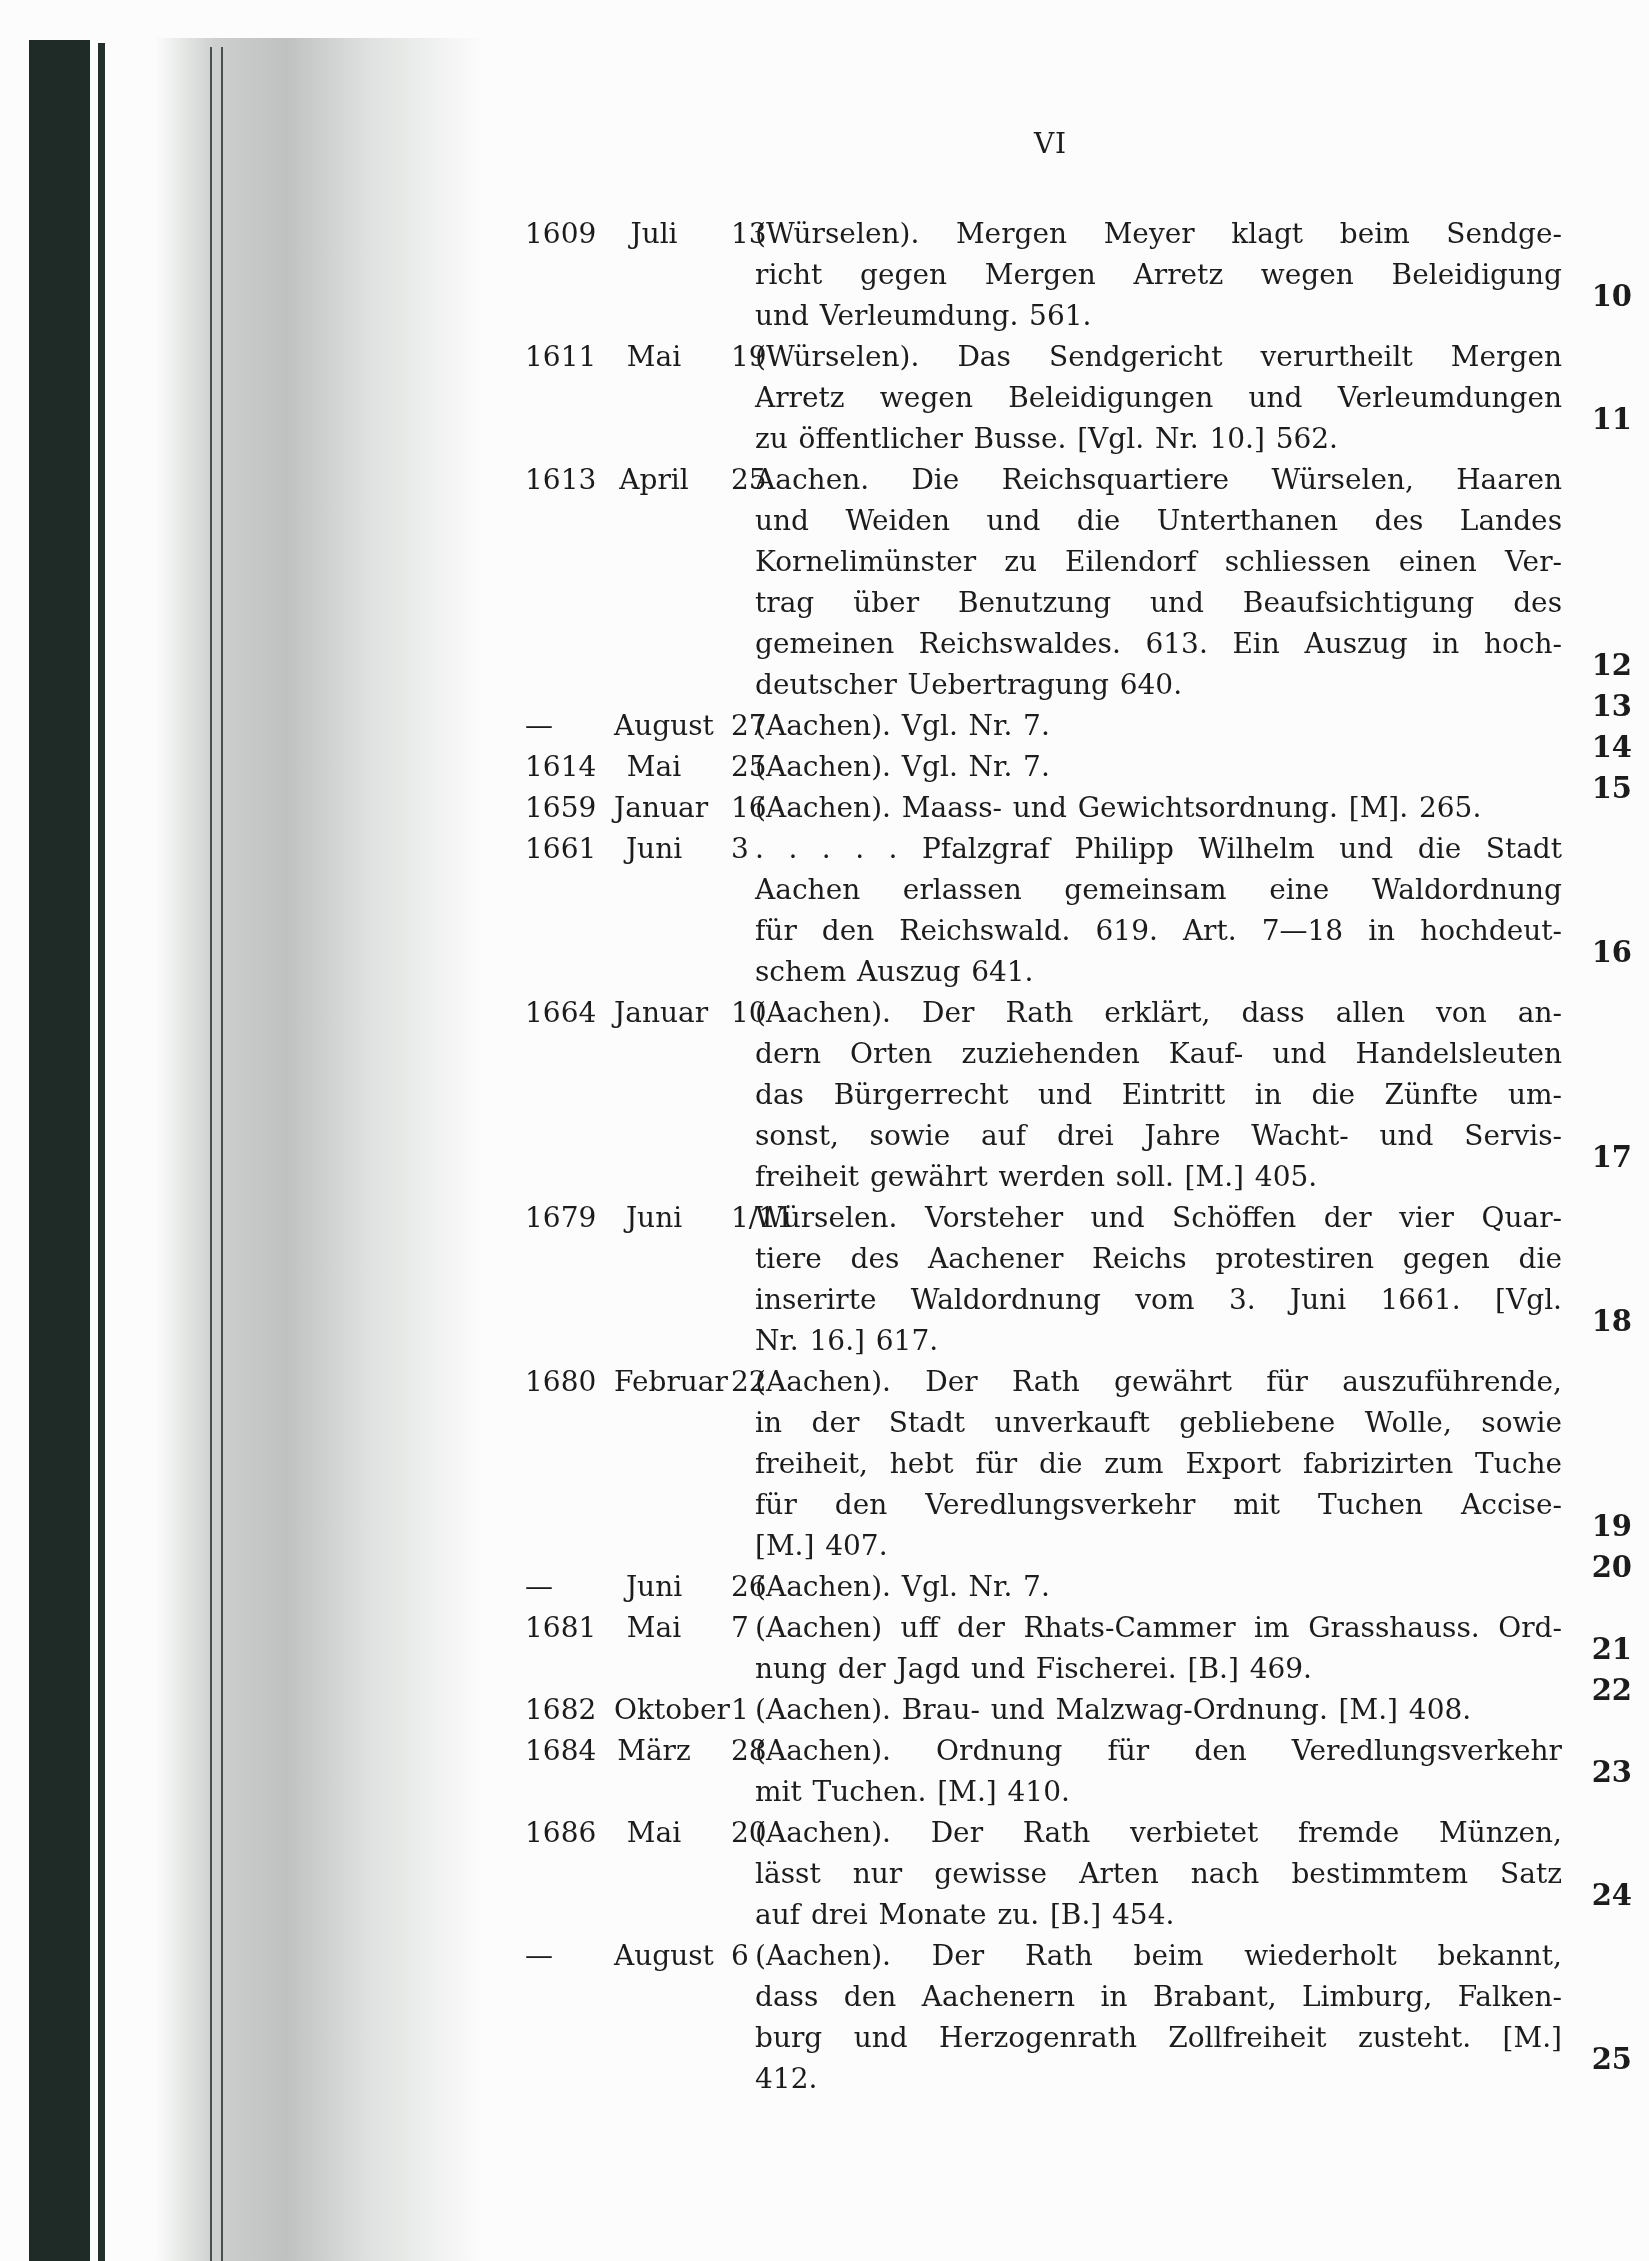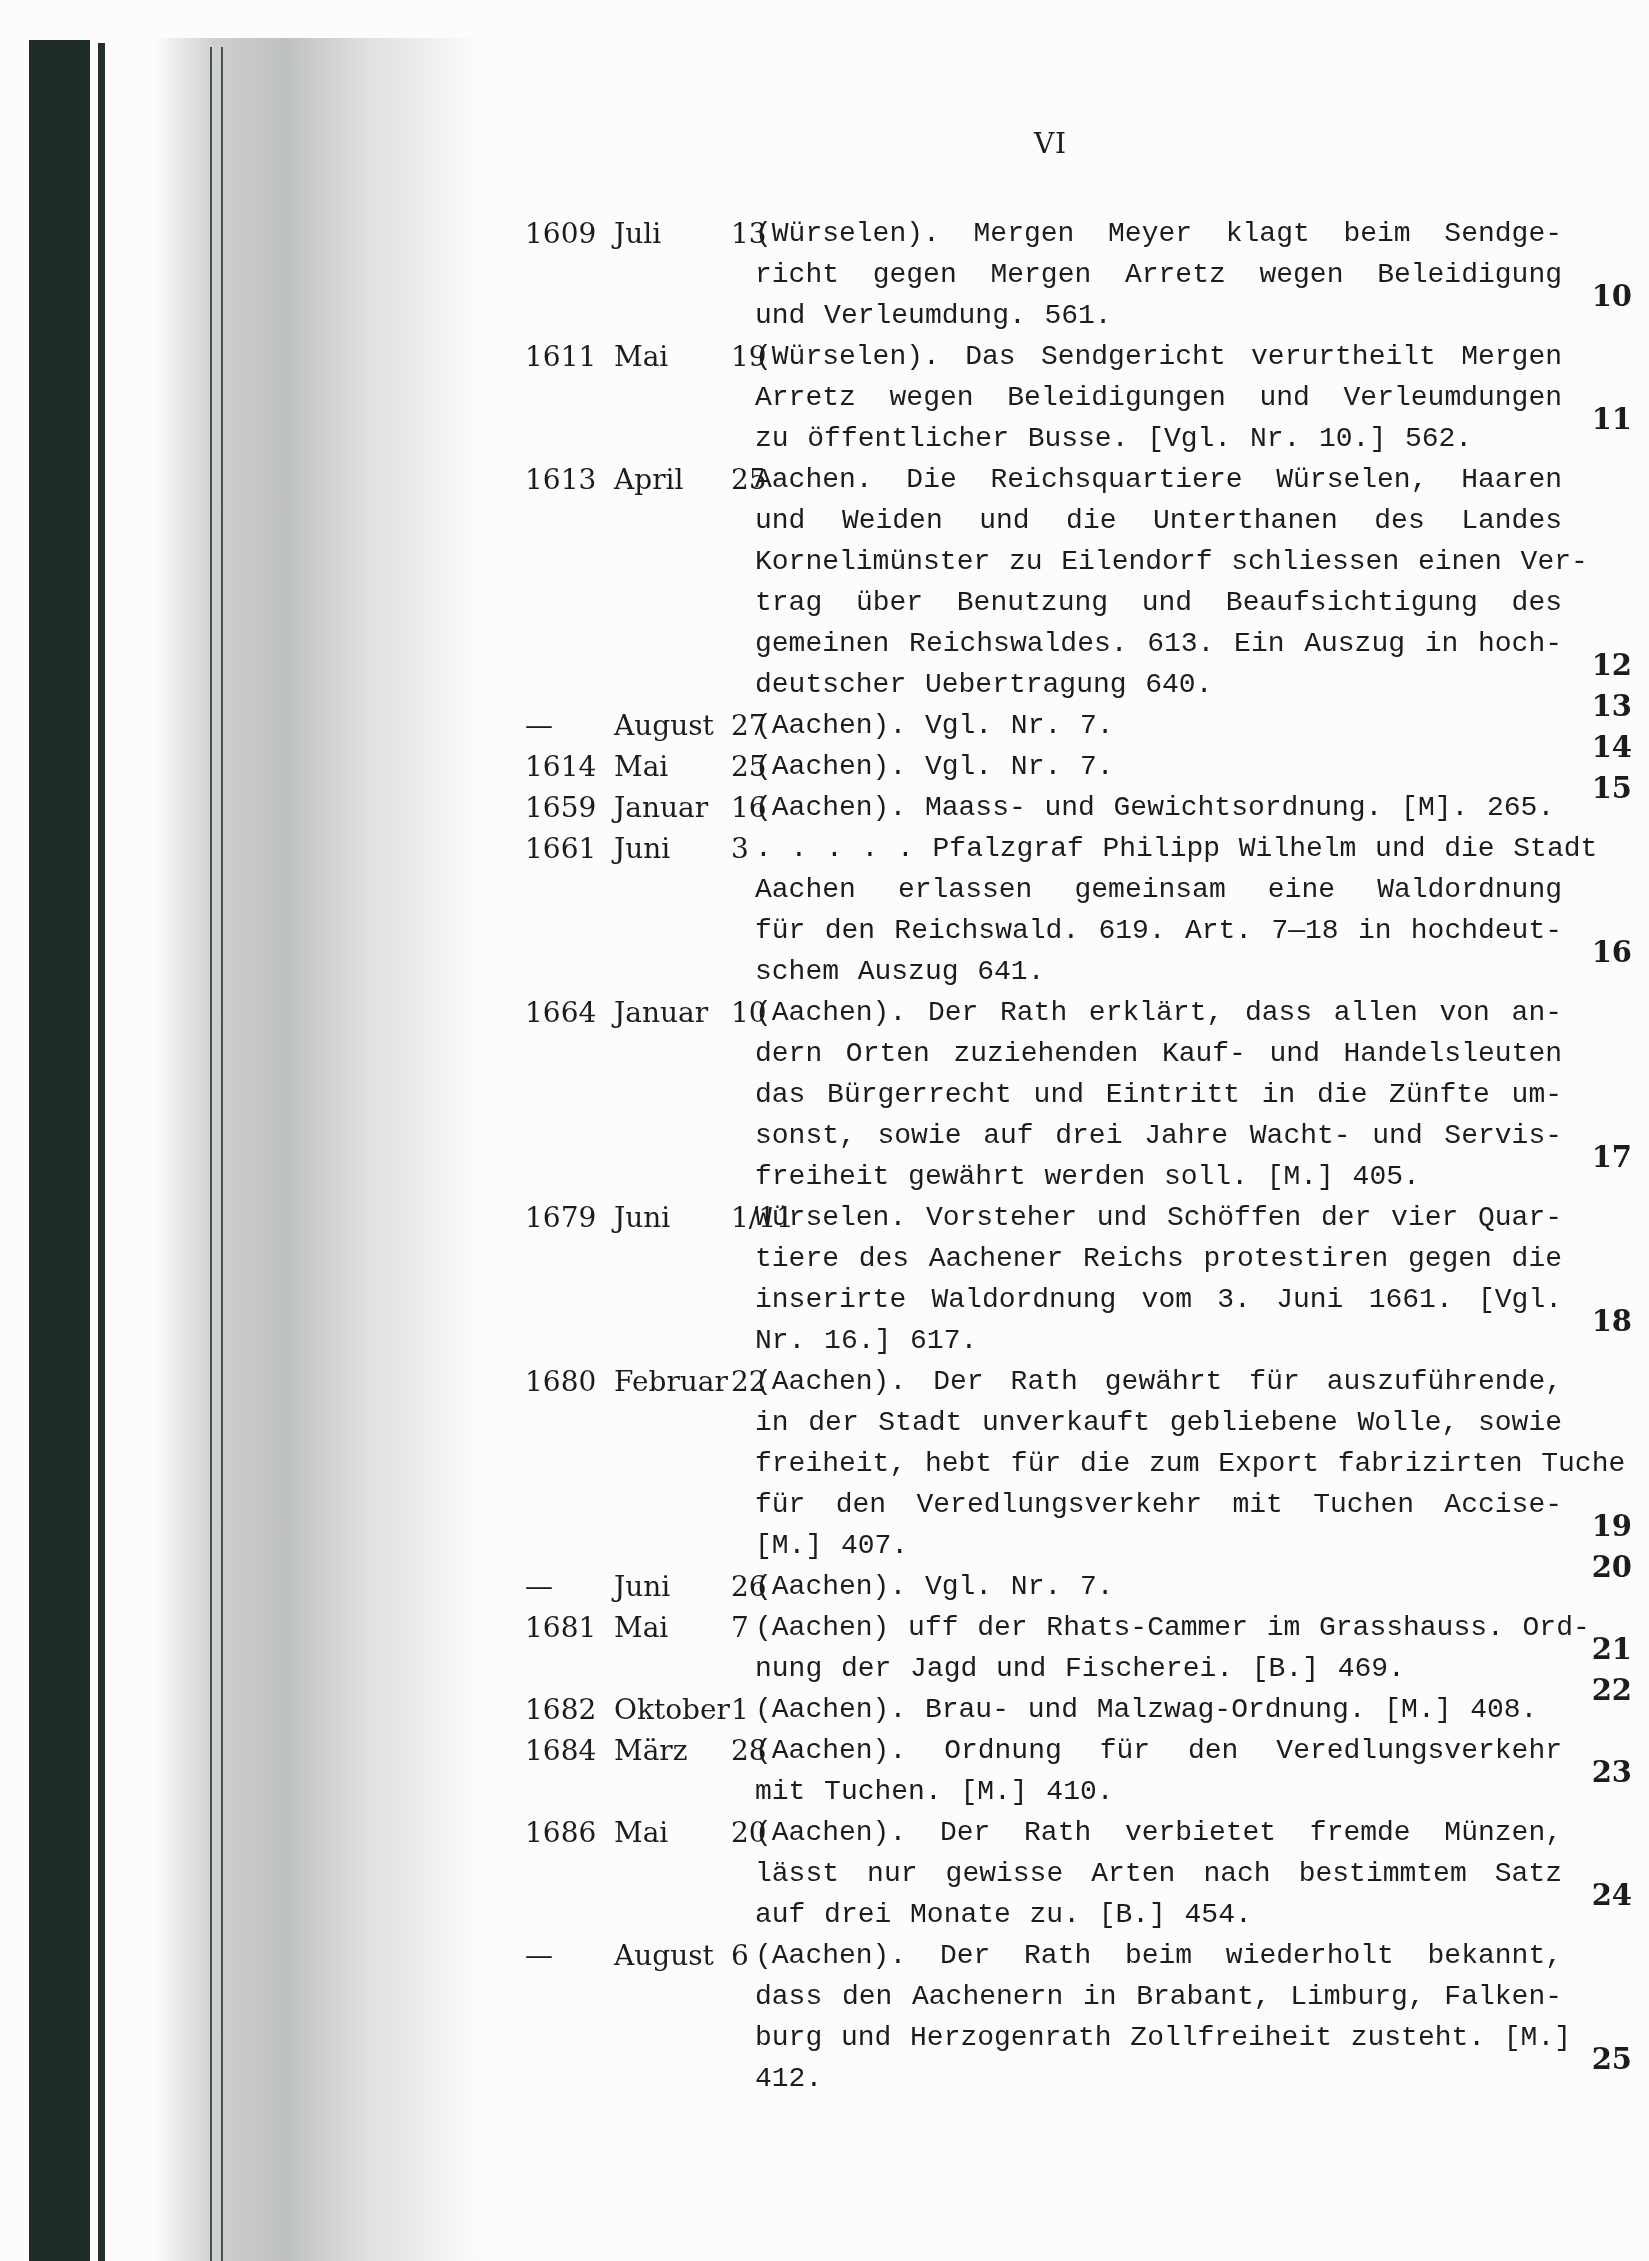--- a/index.html
+++ b/index.html
@@ -28,27 +28,27 @@
   .page-number {
     position: absolute; left: 1008px; top: 127px; width: 47px; text-align: center;
     font-size: 28px; letter-spacing: 0.9px; margin-left: 19px;
   }
 
   .entries { position: absolute; left: 488px; top: 213px; width: 1144px; }
   .entry { position: relative; display: grid;
     grid-template-columns: 89px 117px 61px 807px 70px; }
   .entry .year, .entry .month, .entry .day { font-size: 28px; line-height: 41px; margin-left: 37px; }
   .entry .year { text-align: left; }
-  .entry .month { }
+  .entry .month { text-align: center; }
   .entry .day { text-align: right; padding-right: 6.6px; }
   .entry .text {
     font-size: 28px; line-height: 41px; text-align: justify;
     word-spacing: 1.9px;
   }
-  .entry .text .line { display: block; text-align-last: justify; white-space: nowrap; font-family: Liberation Mono, monospace; }
+  .entry .text .line { display: block; text-align-last: justify; white-space: nowrap; }
   .entry .text .line.last { text-align-last: left; }
   .entry .num {
     font-size: 29px; font-weight: bold; font-family: "DejaVu Serif", serif;
     align-self: end; text-align: right; line-height: 41px; position: relative; top: -19px;
   }
 </style>
 </head>
 <body>
 
 <div class="binding"></div>

